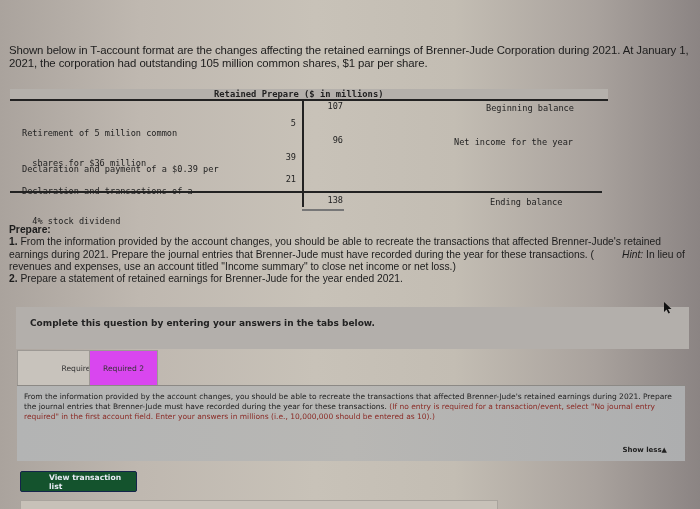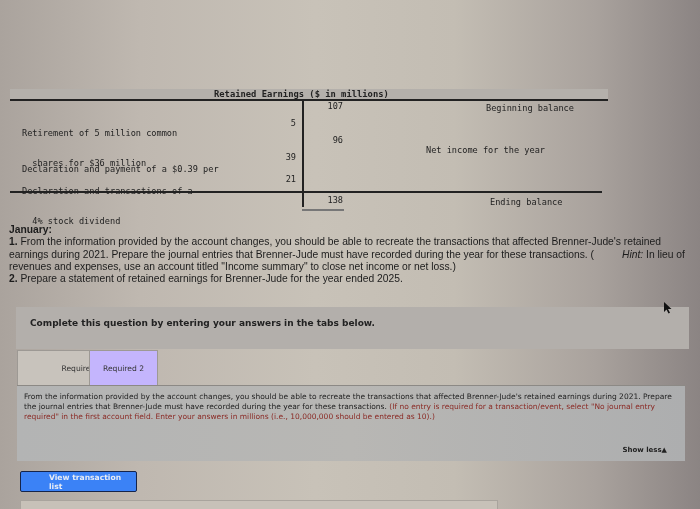--- a/index.html
+++ b/index.html
@@ -52,21 +52,21 @@
       font-family: "DejaVu Sans", sans-serif;
     }
     .cursor-icon {
       position: absolute; left: 664px; top: 302px; width: 8px; height: 12px;
     }
     
     .tabs { position: absolute; left: 17px; top: 350px; height: 35px; }
     .tab {
       position: absolute; top: 0; height: 35px;
       border: 1px solid #9d9994; border-bottom: none;
-      background: #c4b5fd;
+      background: #d946ef;
       font-family: "DejaVu Sans", sans-serif; font-size: 7.6px; color: #333;
       display: flex; align-items: center; justify-content: center;
     }
     .tab.active { background: #c8c3bc; }
     .tab-line { position: absolute; left: 17px; top: 385px; width: 668px; height: 1px; background: #8c8985; }
     
     .panel {
       position: absolute; left: 17px; top: 386px; width: 668px; height: 75px;
       background: linear-gradient(90deg, #b3b4b4 0%, #b8b7b4 50%, #adaeaf 100%);
     }
@@ -74,38 +74,39 @@
       position: absolute; left: 7px; top: 6px; width: 655px;
       font-family: "DejaVu Sans", sans-serif; font-size: 7.5px; line-height: 10px; color: #222;
     }
     .panel-note { color: #8a2a25; margin-top: 40px; }
     .show-less {
       position: absolute; right: 18px; top: 60px; font-family: "DejaVu Sans", sans-serif;
       font-size: 7px; font-weight: bold; color: #222; cursor: pointer;
     }
     .view-btn {
       position: absolute; left: 20px; top: 471px; width: 117px; height: 21px;
-      background: #3b82f6; border-radius: 2px; border: 1px solid #15244a;
+      background: #14532d; border-radius: 2px; border: 1px solid #15244a;
       color: #e8ecf5; font-family: "DejaVu Sans", sans-serif; font-size: 7.6px; font-weight: bold;
       display: flex; align-items: center; justify-content: center; cursor: pointer; padding-left: 28px;
     }
     .bottom-box {
       position: absolute; left: 20px; top: 500px; width: 478px; height: 12px;
       border: 1px solid #a9a49d; background: #c7c1b8;
     }
   </style>
 </head>
 <body>
 
 <div class="page">
 
+  <p class="intro">Shown below in T-account format are the changes affecting the retained earnings of Brenner-Jude Corporation during 2021. At January 1, 2021, the corporation had outstanding 105 million common shares, $1 par per share.</p>
 
   <div class="taccount">
     <div class="ta-header">
-      <span class="ta-title">Retained Earnings ($ in millions)</span>
+      <span class="ta-title">Retained Prepare ($ in millions)</span>
     </div>
     <div class="ta-vline"></div>
     <div class="ta-hline"></div>
     <div class="ta-under"></div>
 
     <div class="ta-item" style="left:12px; top:19px;">
       <div>Retirement of 5 million common</div>
       <div>  shares for $36 million</div>
     </div>
     <div class="ta-num" style="left:250px; width:36px; top:29px;">5</div>
@@ -118,30 +119,30 @@
     <div class="ta-item" style="left:12px; top:77px;">
       <div>Declaration and transactions of a</div>
       <div>  4% stock dividend</div>
     </div>
     <div class="ta-num" style="left:250px; width:36px; top:85px;">21</div>
 
     <div class="ta-num" style="left:305px; width:28px; top:12px;">107</div>
     <div class="ta-item" style="left:476px; top:14px;">Beginning balance</div>
 
     <div class="ta-num" style="left:305px; width:28px; top:46px;">96</div>
-    <div class="ta-item" style="left:416px; top:48px;margin-top:8px;">Net income for the year</div>
+    <div class="ta-item" style="left:444px; top:48px;">Net income for the year</div>
 
     <div class="ta-num" style="left:305px; width:28px; top:106px;">138</div>
     <div class="ta-item" style="left:480px; top:108px;">Ending balance</div>
   </div>
 
   <div class="required">
-    <div><b>January:</b></div>
+    <div><b>Prepare:</b></div>
     <div><b>1.</b><span> From the information provided by the account changes, you should be able to recreate the transactions that affected Brenner-Jude's retained earnings during 2021. Prepare the journal entries that Brenner-Jude must have recorded during the year for these transactions. (</span><i>Hint:</i><span> In lieu of revenues and expenses, use an account titled "Income summary" to close net income or net loss.)</span></div>
-    <div><b>2.</b><span> Prepare a statement of retained earnings for Brenner-Jude for the year ended 2025.</span></div>
+    <div><b>2.</b><span> Prepare a statement of retained earnings for Brenner-Jude for the year ended 2021.</span></div>
   </div>
 
   <div class="complete-bar">
     <span class="complete-text">Complete this question by entering your answers in the tabs below.</span>
   </div>
 
   <svg class="cursor-icon" viewBox="0 0 8 12">
     <path d="M0 0 L0 10 L2.5 7.5 L4.5 11.5 L6 10.8 L4 7 L7.5 7 Z" fill="#111"></path>
   </svg>
 

